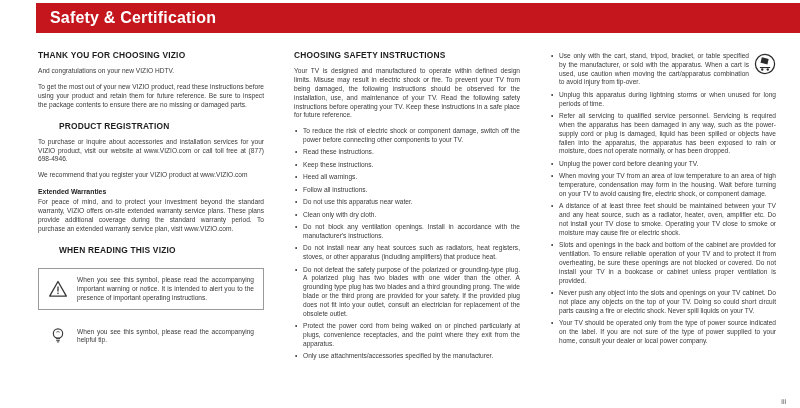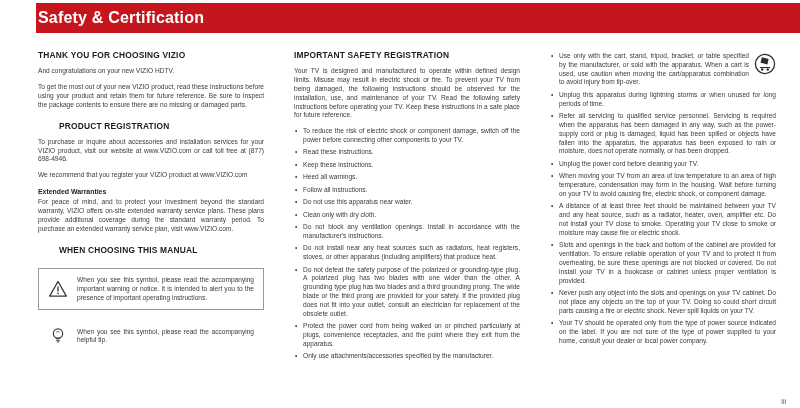--- a/index.html
+++ b/index.html
@@ -7,21 +7,21 @@
   body {
     background:#ffffff;
     font-family:"Liberation Sans", sans-serif;
     color:#3a3a3a;
     position:relative;
     overflow:hidden;
   }
   .banner {
     position:absolute; top:3px; left:36px; right:0; height:30px;
     background:var(--accent,#C4161C);
-    display:flex; align-items:center; padding-left:2px;
+    display:flex; align-items:center; padding-left:14px;
   }
   .banner h1 { color:#ffffff; font-size:16px; font-weight:bold; letter-spacing:0.2px; }
   .content {
     position:absolute; top:50px; left:38px; right:24px; bottom:12px;
     display:flex; gap:30px;
     font-size:6.6px; line-height:1.34; text-align:justify;
   }
   .col { flex:1; min-width:0; }
   h2 { font-size:8.4px; color:#1d1d1d; letter-spacing:0.2px; margin-bottom:6px; }
   h2.spaced { margin-top:11px;padding-left:21px; }
@@ -57,21 +57,21 @@
       <p>And congratulations on your new VIZIO HDTV.</p>
       <p>To get the most out of your new VIZIO product, read these instructions before using your product and retain them for future reference. Be sure to inspect the package contents to ensure there are no missing or damaged parts.</p>
 
       <h2 class="spaced">PRODUCT REGISTRATION</h2>
       <p>To purchase or inquire about accessories and installation services for your VIZIO product, visit our website at www.VIZIO.com or call toll free at (877) 698-4946.</p>
       <p>We recommend that you register your VIZIO product at www.VIZIO.com</p>
 
       <div class="subhead">Extended Warranties</div>
       <p>For peace of mind, and to protect your investment beyond the standard warranty, VIZIO offers on-site extended warranty service plans. These plans provide additional coverage during the standard warranty period. To purchase an extended warranty service plan, visit www.VIZIO.com.</p>
 
-      <h2 class="spaced">WHEN CHOOSING THIS MANUAL</h2>
+      <h2 class="spaced">WHEN READING THIS VIZIO</h2>
 
       <div class="notice-box">
         <span class="icon-sm">
           <svg viewBox="0 0 24 24">
             <path d="M12 3 L22 20.5 H2 Z" fill="none" stroke="#3a3a3a" stroke-width="1.6" stroke-linejoin="round"></path>
             <rect x="11.2" y="9" width="1.6" height="6" fill="#3a3a3a"></rect>
             <rect x="11.2" y="16.3" width="1.6" height="1.8" fill="#3a3a3a"></rect>
           </svg>
         </span>
         <span>When you see this symbol, please read the accompanying important warning or notice. It is intended to alert you to the presence of important operating instructions.</span>
@@ -83,21 +83,21 @@
             <circle cx="12" cy="9" r="5.6" fill="none" stroke="#3a3a3a" stroke-width="1.4"></circle>
             <path d="M9.6 15.2 h4.8 M9.9 17.2 h4.2 M10.6 19.1 h2.8" stroke="#3a3a3a" stroke-width="1.2" fill="none"></path>
             <path d="M10 7.5 q2 -2 4 0" stroke="#3a3a3a" stroke-width="0.9" fill="none"></path>
           </svg>
         </span>
         <span>When you see this symbol, please read the accompanying helpful tip.</span>
       </div>
     </section>
 
     <section class="col">
-      <h2>IMPORTANT SAFETY REGISTRATION</h2>
+      <h2>CHOOSING SAFETY INSTRUCTIONS</h2>
       <p>Your TV is designed and manufactured to operate within defined design limits. Misuse may result in electric shock or fire. To prevent your TV from being damaged, the following instructions should be observed for the installation, use, and maintenance of your TV. Read the following safety instructions before operating your TV. Keep these instructions in a safe place for future reference.</p>
       <ul>
         <li>To reduce the risk of electric shock or component damage, switch off the power before connecting other components to your TV.</li>
         <li>Read these instructions.</li>
         <li>Keep these instructions.</li>
         <li>Heed all warnings.</li>
         <li>Follow all instructions.</li>
         <li>Do not use this apparatus near water.</li>
         <li>Clean only with dry cloth.</li>
         <li>Do not block any ventilation openings. Install in accordance with the manufacturer's instructions.</li>

